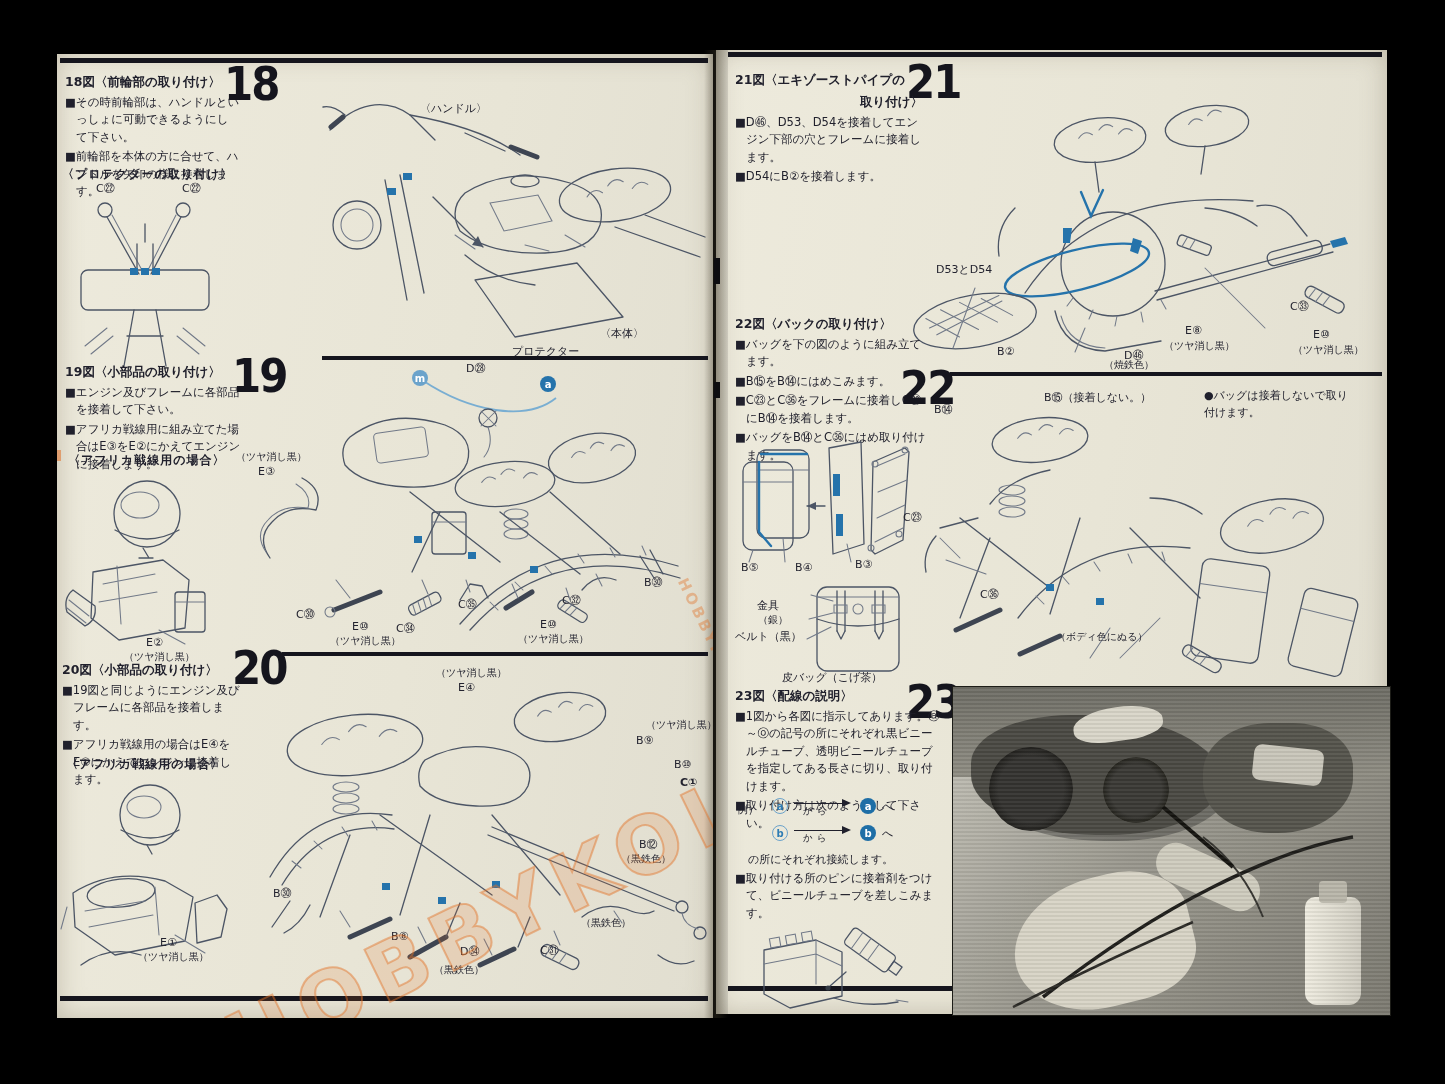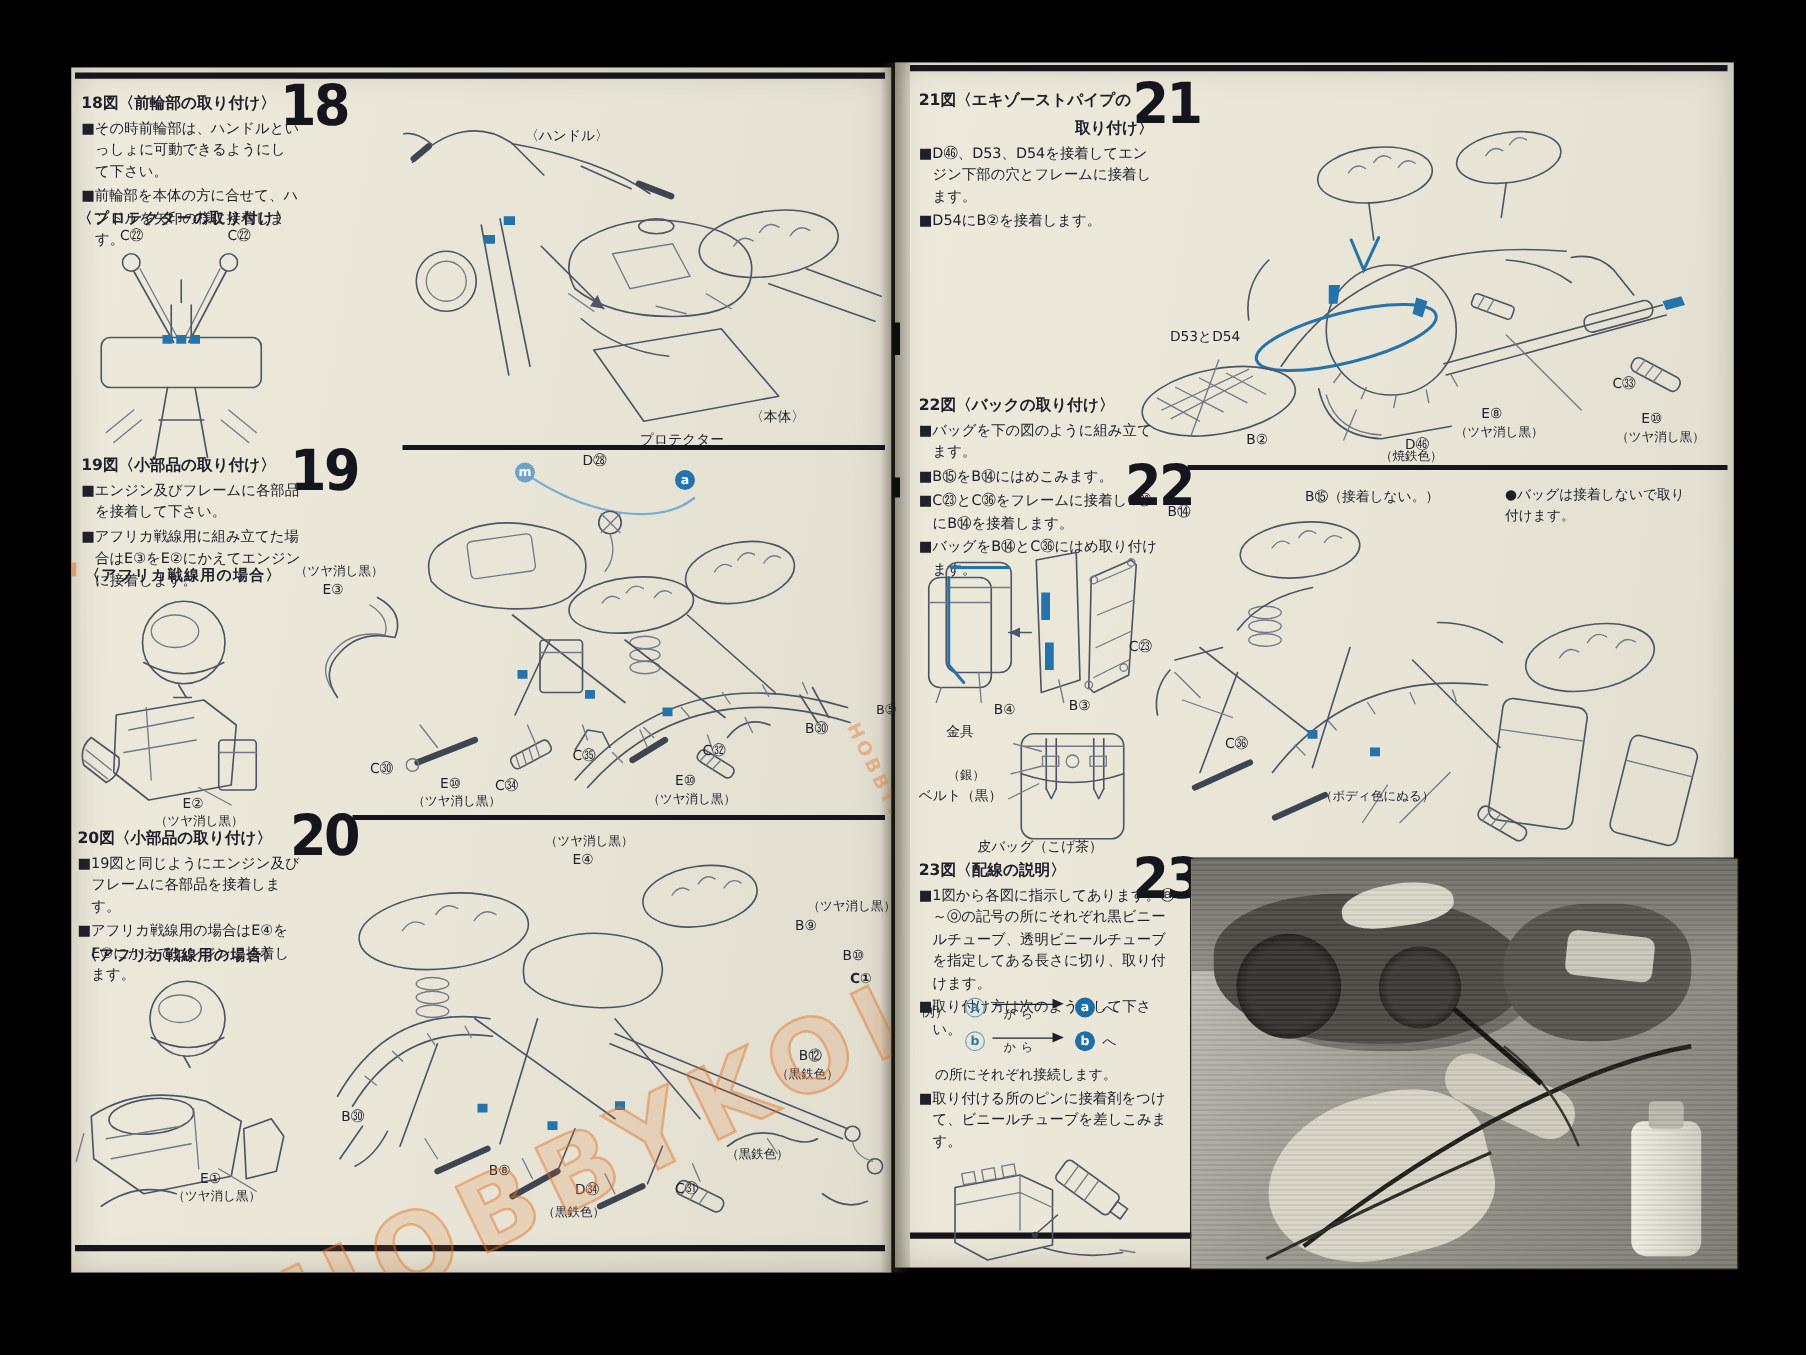--- a/index.html
+++ b/index.html
@@ -385,38 +385,38 @@
       <path class="sk2" d="M140,42 l28,-12 M138,118 l28,-14 M141,68 l29,-12 M140,94 l28,-13"></path>
       <circle class="sk2" cx="138" cy="40" r="3"></circle>
         <circle class="sk2" cx="168" cy="26" r="3"></circle>
       <circle class="sk2" cx="134" cy="124" r="3"></circle>
         <circle class="sk2" cx="162" cy="110" r="3"></circle>
       <path class="sk" d="M88,82 l-18,0"></path>
         <path d="M70,82 l9,-4 0,8z" fill="#4c5565"></path>
       <path class="sk2" d="M16,126 l-4,12 M46,114 l2,24 M110,120 l4,18"></path>
     </svg>
   </div>
-  <span class="lbl" style="left:701px;top:561px;font-family:Liberation Mono, monospace;">B⑤</span>
+  <span class="lbl" style="left:741px;top:561px;">B⑤</span>
   <span class="lbl" style="left:795px;top:561px;">B④</span>
   <span class="lbl" style="left:855px;top:558px;">B③</span>
 
   <div class="d" style="left:795px;top:583px;">
     <svg width="115" height="100" viewBox="0 0 115 100">
       <rect class="sk" x="22" y="4" width="82" height="84" rx="10"></rect>
       <path class="sk2" d="M22,14 h82"></path>
       <path class="sk" d="M22,36 q41,14 82,0"></path>
       <circle class="sk2" cx="63" cy="26" r="5"></circle>
       <path class="sk" d="M42,8 v40 M50,8 v40 M80,8 v40 M88,8 v40"></path>
       <rect class="sk2" x="39" y="22" width="13" height="8"></rect>
       <rect class="sk2" x="77" y="22" width="13" height="8"></rect>
       <path class="sk" d="M42,48 l4,8 4,-8 M80,48 l4,8 4,-8"></path>
       <path class="sk2" d="M38,18 l-22,-6 M38,30 l-24,6 M36,44 l-24,12"></path>
     </svg>
   </div>
-  <span class="lbl" style="left:757px;top:578px;">金具</span>
+  <span class="lbl" style="left:757px;top:598px;">金具</span>
   <span class="lbl sm" style="left:758px;top:613px;">（銀）</span>
   <span class="lbl" style="left:735px;top:629px;">ベルト（黒）</span>
   <span class="lbl" style="left:782px;top:670px;">皮バッグ（こげ茶）</span>
 
   <div class="d" style="left:900px;top:378px;">
     <svg width="488" height="300" viewBox="0 0 488 300">
       <g transform="rotate(-6 140 62)">
         <ellipse class="sk" cx="140" cy="62" rx="48" ry="22"></ellipse>
         <path class="sk2" d="M118,58 q7,-8 14,-2 M140,52 q7,-8 14,-2 M160,58 q7,-8 14,-2"></path>
       </g>

